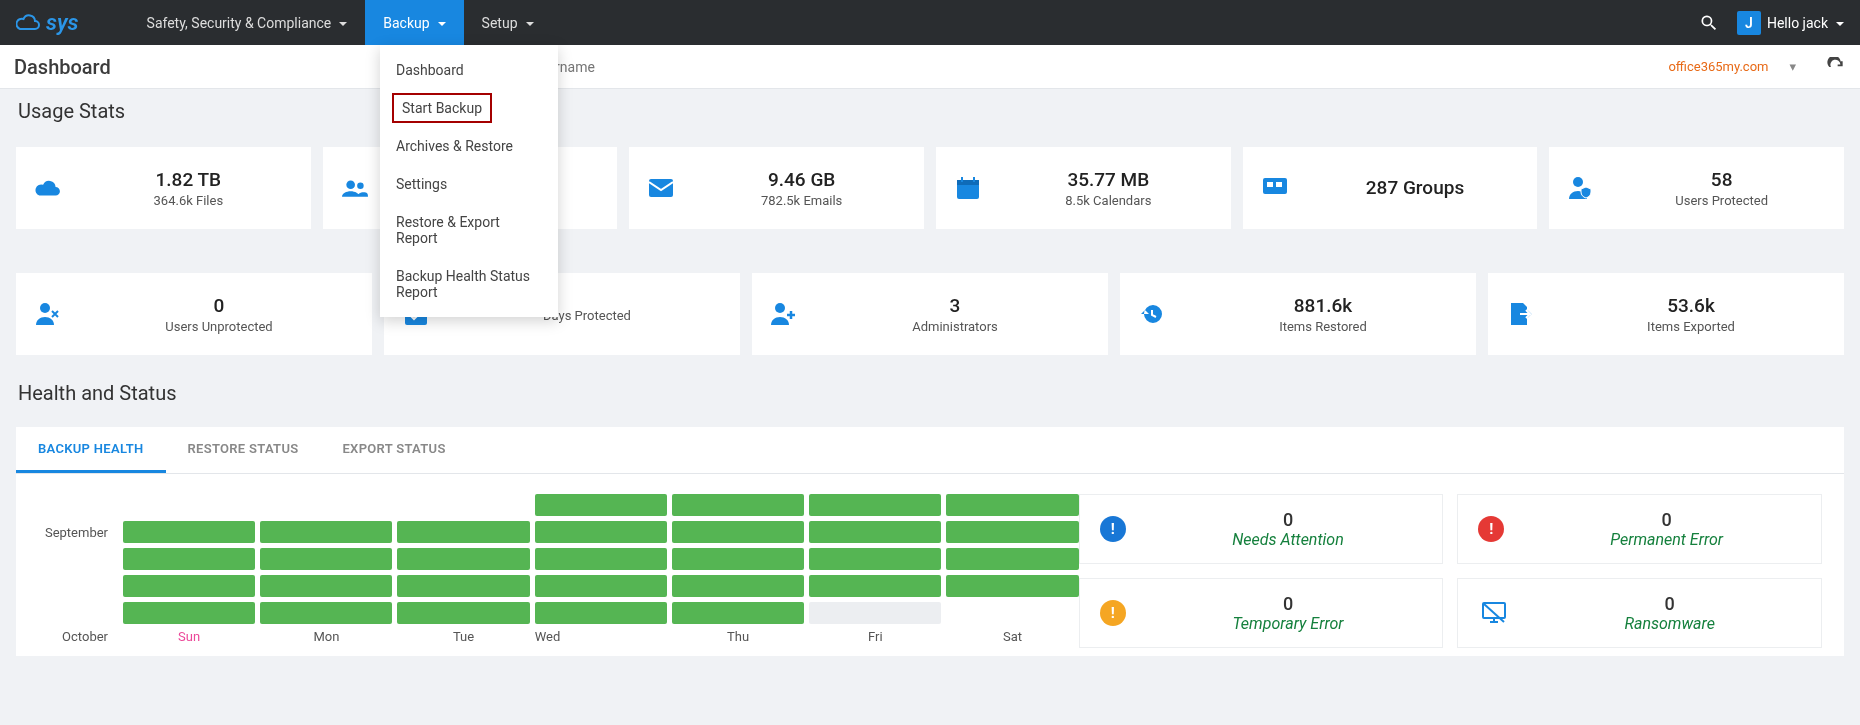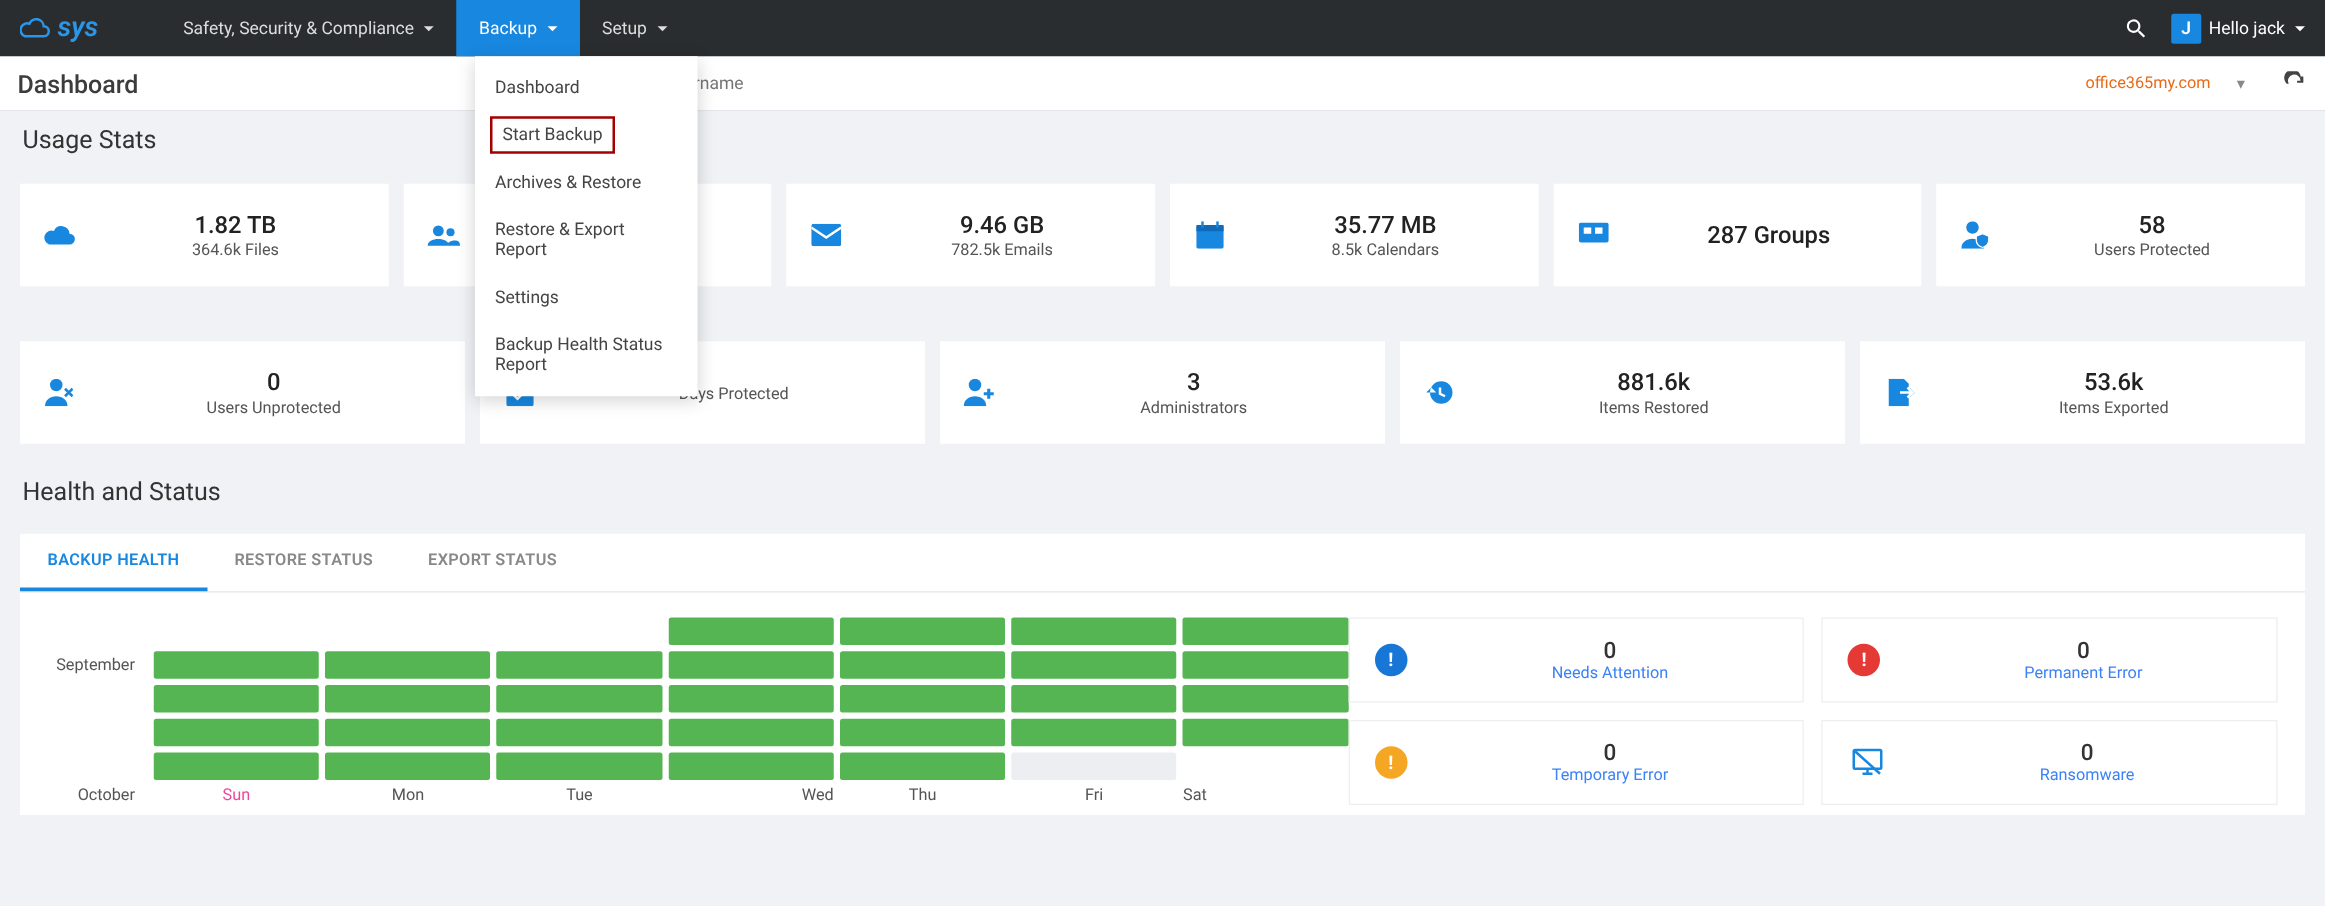--- a/index.html
+++ b/index.html
@@ -46,21 +46,21 @@
 .cal-cell { height: 22px; border-radius: 2px; }
 .cal-green { background: #55b553; }
 .cal-empty { background: #eceef1; }
 .cal-none { background: transparent; }
 
 .status-cards { flex: 1; display: grid; grid-template-columns: 1fr 1fr; gap: 14px; }
 .status-card { background: #fff; border: 1px solid #eceef0; display: flex; align-items: center; padding: 14px 20px; gap: 28px; }
 .status-icon { width: 26px; height: 26px; border-radius: 50%; display: flex; align-items: center; justify-content: center; color: #fff; font-weight: 700; font-size: 15px; }
 .status-text { flex: 1; text-align: center; }
 .status-value { font-size: 18px; font-weight: 500; }
-.status-label { font-size: 13px; color: #3b82f6; }
+.status-label { font-size: 16px; color: #15803d; font-style: italic; }
 
 .chev::after { content: ""; display: inline-block; border: 4px solid transparent; border-top-color: currentColor; margin-left: 2px; transform: translateY(2px); }
 </style>
 </head>
 <body>
 
 <div class="topbar">
   <div class="logo">
     <svg width="26" height="22" viewBox="0 0 26 22">
         <path d="M19 9a6 6 0 00-11.5-2A5 5 0 004 17h15a4 4 0 000-8z" fill="none" stroke="#2b96e8" stroke-width="2"></path>
@@ -89,22 +89,22 @@
       <div class="user-badge">J</div>
       <span>Hello jack</span>
       <span class="chev"></span>
     </div>
   </div>
 
   <div class="dropdown">
     <div class="dropdown-item">Dashboard</div>
     <div><span class="dropdown-item highlight">Start Backup</span></div>
     <div class="dropdown-item">Archives &amp; Restore</div>
+    <div class="dropdown-item">Settings</div>
     <div class="dropdown-item">Restore &amp; Export Report</div>
-    <div class="dropdown-item">Settings</div>
     <div class="dropdown-item">Backup Health Status Report</div>
   </div>
 </div>
 
 <div class="header-bar">
   <div class="page-title">Dashboard</div>
   <div class="search-user">
     <input type="text" placeholder="Enter username" style="">
   </div>
   <div class="domain-select">
@@ -317,24 +317,24 @@
           <div class="cal-cell cal-green"></div>
           <div class="cal-cell cal-green"></div>
           <div class="cal-cell cal-green"></div>
           <div class="cal-cell cal-empty"></div>
           <div class="cal-cell cal-none"></div>
 
         <div class="cal-month">October</div>
         <div style="text-align:center;font-size:13px;color:#ec4899">Sun</div>
         <div style="text-align:center;font-size:13px;color:#555">Mon</div>
         <div style="text-align:center;font-size:13px;color:#555">Tue</div>
-        <div style="text-align:right;font-size:13px;color:#555">Wed</div>
+        <div style="text-align:left;font-size:13px;color:#555">Wed</div>
         <div style="text-align:center;font-size:13px;color:#555">Thu</div>
         <div style="text-align:center;font-size:13px;color:#555">Fri</div>
-        <div style="text-align:left;font-size:13px;color:#555">Sat</div>
+        <div style="text-align:center;font-size:13px;color:#555">Sat</div>
       </div>
     </div>
 
     <div class="status-cards">
       <div class="status-card">
         <div class="status-icon" style="background:#1877d6">!</div>
         <div class="status-text">
             <div class="status-value">0</div>
             <div class="status-label">Needs Attention</div>
           </div>

